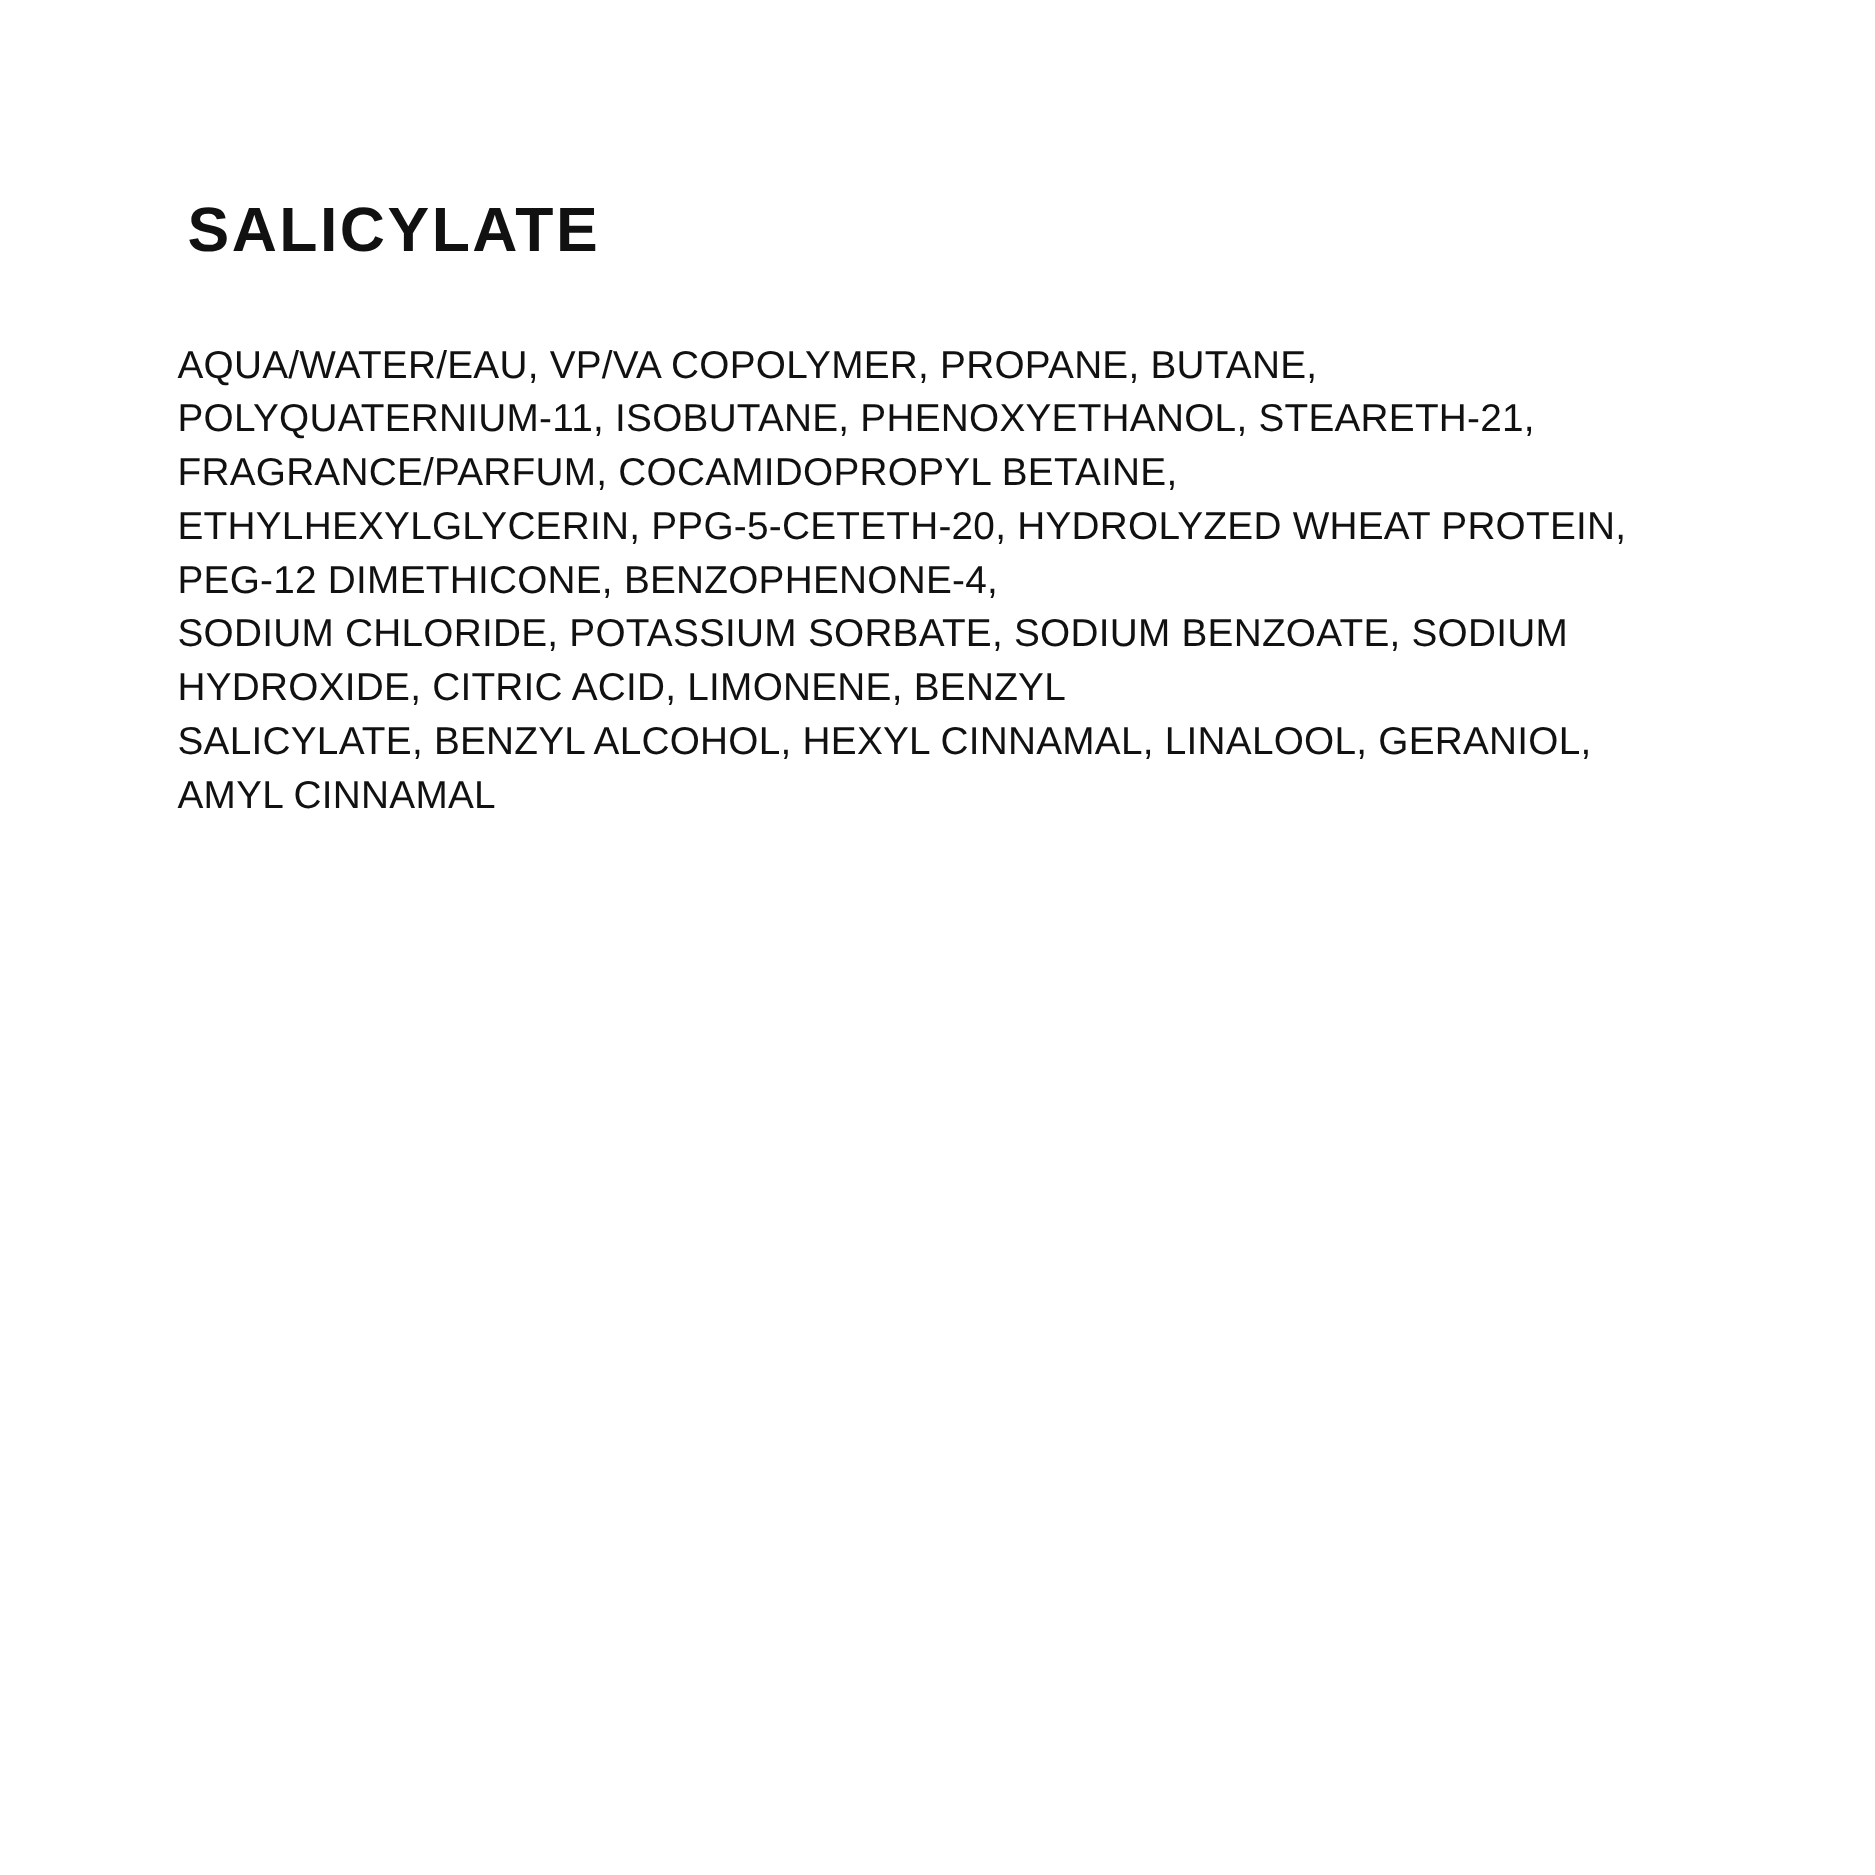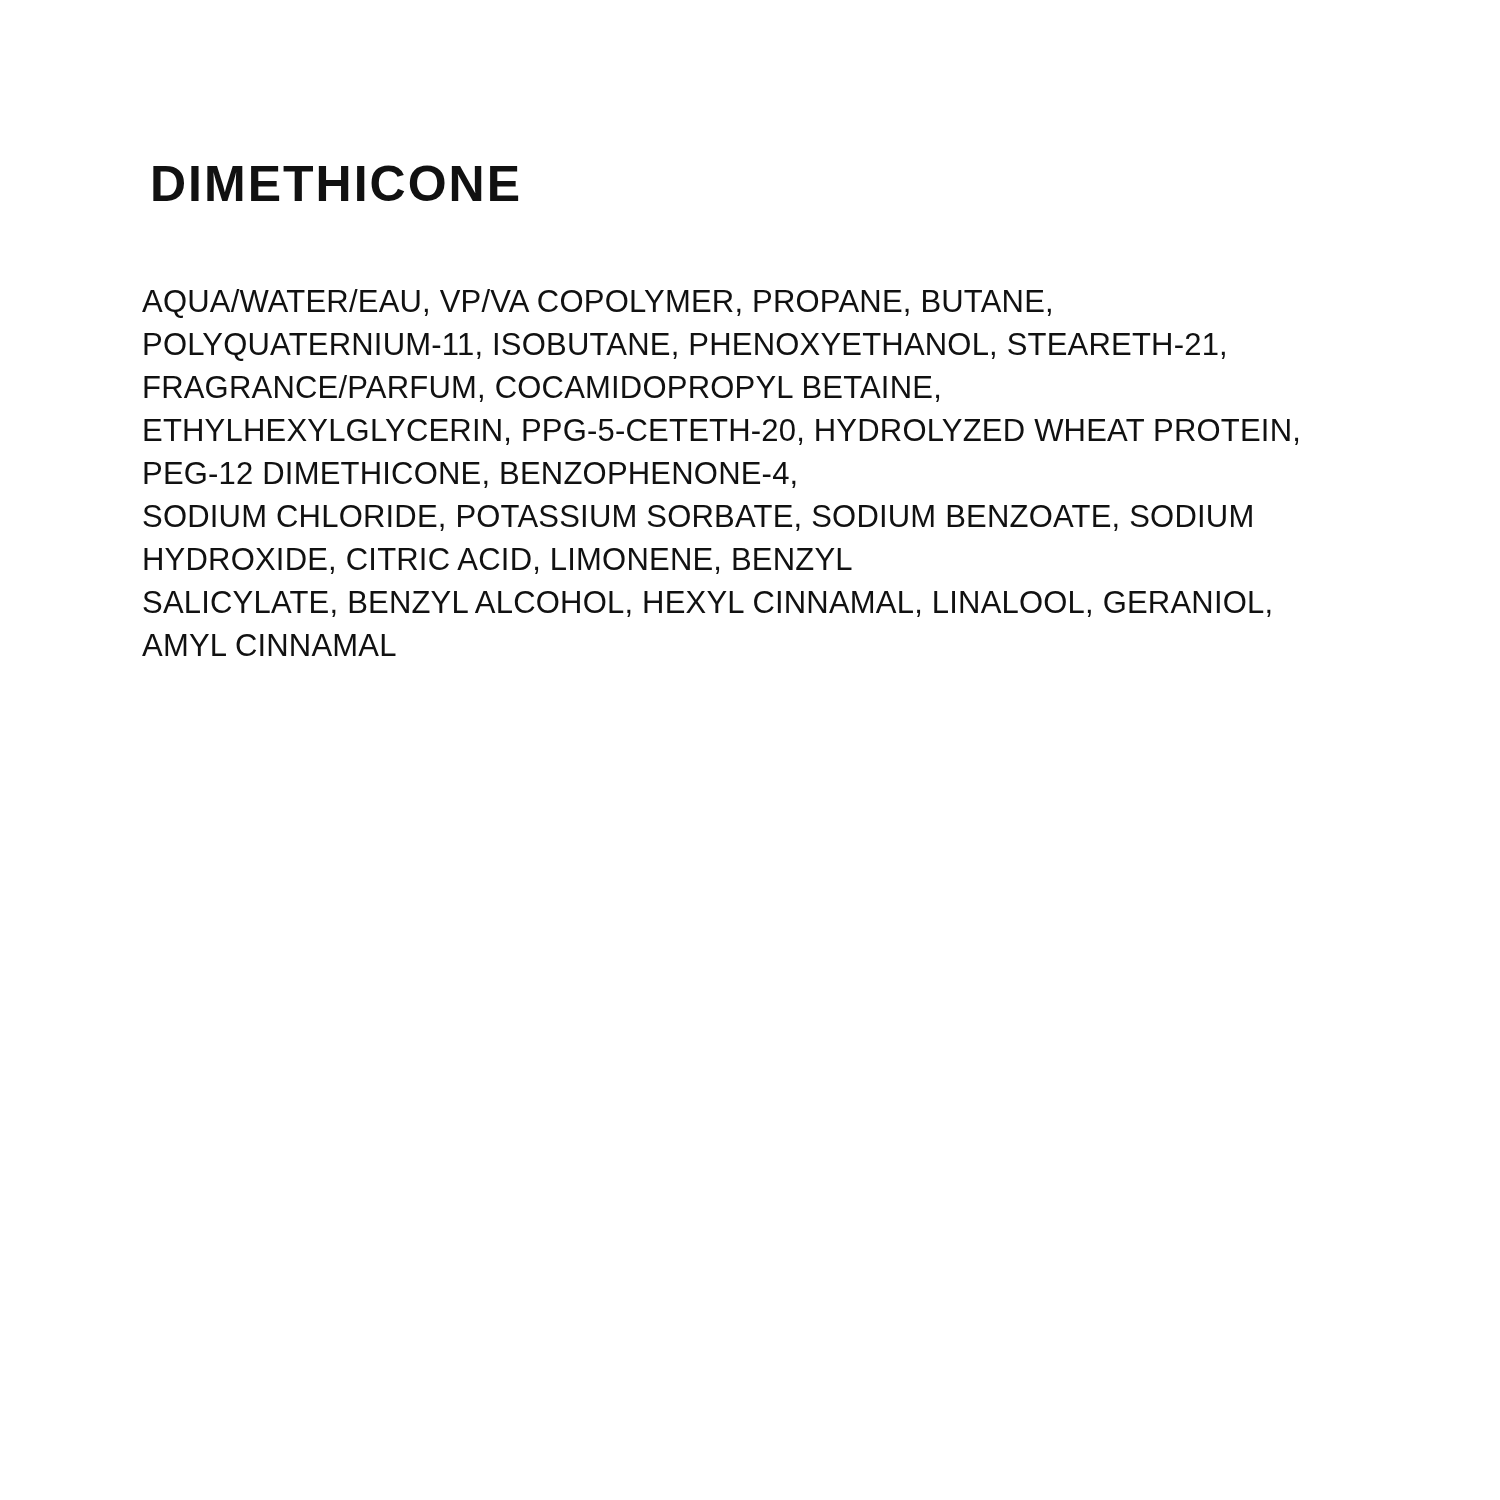--- a/index.html
+++ b/index.html
@@ -21,38 +21,38 @@
     margin: 0;
     font-family: "Liberation Sans", sans-serif;
     font-size: 50px;
     font-weight: 700;
     letter-spacing: 2px;
     line-height: 1;
     color: #111111;
   }
   .ingredients-text {
     position: absolute;
-    top: 280px;
+    top: 270px;
     left: 142px;
     width: 1280px;
     margin: 0;
     font-family: "Liberation Sans", sans-serif;
     font-size: 31px;
     font-weight: 400;
     line-height: 43px;
     letter-spacing: 0.2px;
     color: #111111;
     white-space: pre-line;
   }
 </style>
 </head>
 <body>
 
 <div class="canvas">
-  <h1 class="heading">DIMETHICONE</h1>
+  <h1 class="heading">SALICYLATE</h1>
   <p class="ingredients-text">AQUA/WATER/EAU, VP/VA COPOLYMER, PROPANE, BUTANE,
 POLYQUATERNIUM-11, ISOBUTANE, PHENOXYETHANOL, STEARETH-21,
 FRAGRANCE/PARFUM, COCAMIDOPROPYL BETAINE,
 ETHYLHEXYLGLYCERIN, PPG-5-CETETH-20, HYDROLYZED WHEAT PROTEIN,
 PEG-12 DIMETHICONE, BENZOPHENONE-4,
 SODIUM CHLORIDE, POTASSIUM SORBATE, SODIUM BENZOATE, SODIUM
 HYDROXIDE, CITRIC ACID, LIMONENE, BENZYL
 SALICYLATE, BENZYL ALCOHOL, HEXYL CINNAMAL, LINALOOL, GERANIOL,
 AMYL CINNAMAL</p>
 </div>

